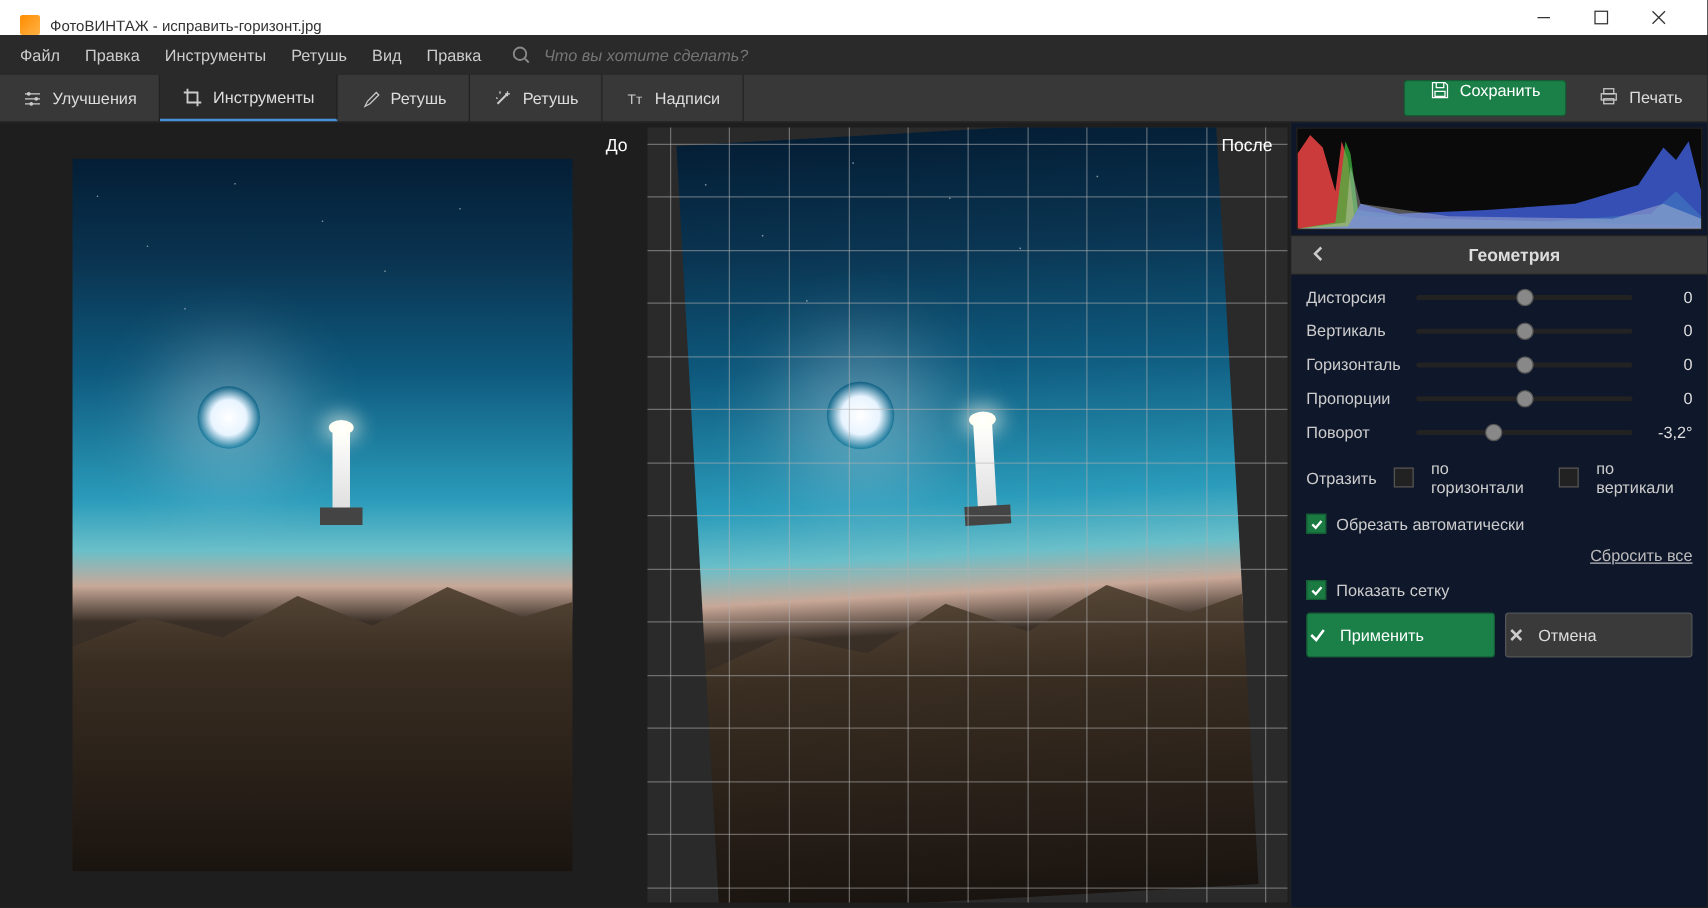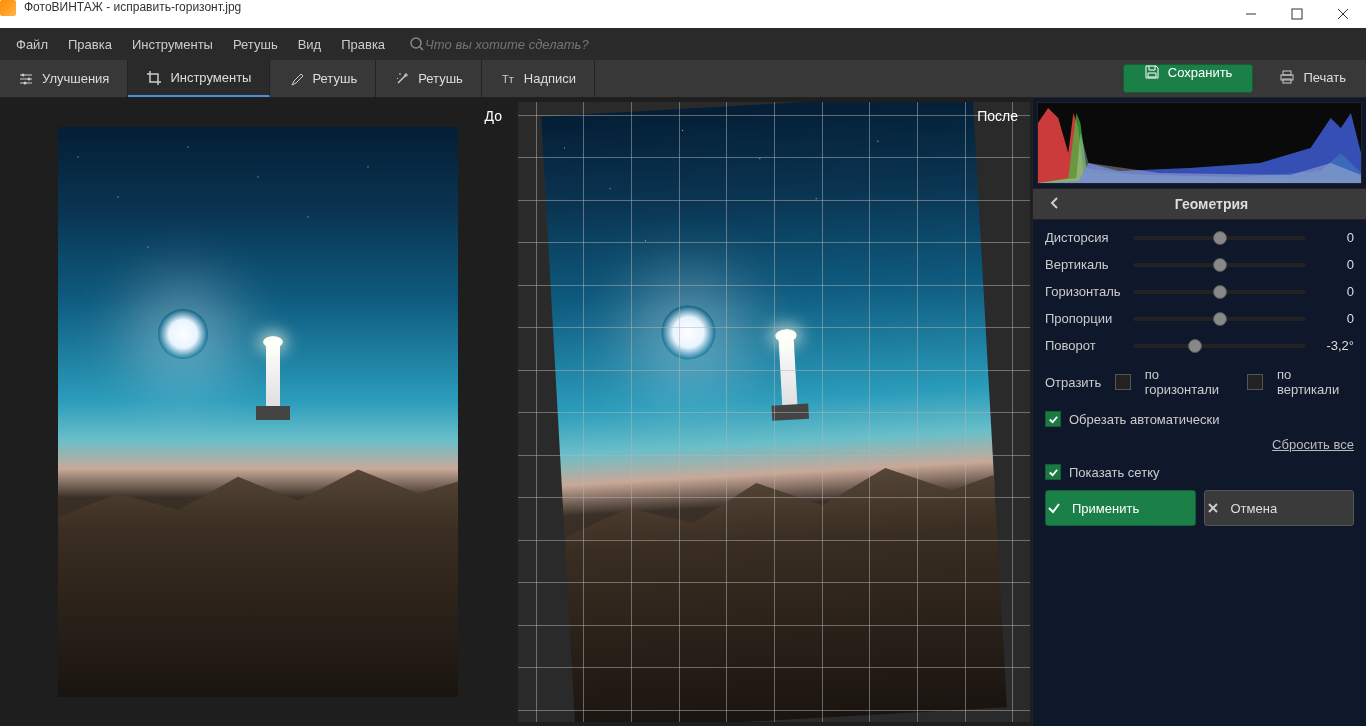--- a/index.html
+++ b/index.html
@@ -1,27 +1,27 @@
 <!DOCTYPE html>
 <html><head>
 <meta charset="utf-8">
 <style>
 * { margin:0; padding:0; box-sizing:border-box; font-family:"Segoe UI",Arial,sans-serif; }
 body { width:1366px; height:726px; background:#2a2a2a; color:#ccc; overflow:hidden; user-select:none; }
 
 
-.titlebar { height:28px; background:#fff; display:flex; align-items:flex-start; padding:0 0; color:#333; font-size:12px; }
+.titlebar { height:28px; background:#fff; display:flex; align-items:flex-end; padding:0 16px; color:#333; font-size:12px; }
 .titlebar .app-icon { width:16px; height:16px; background:linear-gradient(135deg,#ff8c00,#ffb347); margin-right:8px; border-radius:2px; }
 .titlebar .title { flex:1; font-weight:500; }
 .titlebar .win-btn { width:46px; height:28px; display:flex; align-items:center; justify-content:center; cursor:pointer; }
 
 
 .menubar { height:32px; background:#2a2a2a; display:flex; align-items:center; padding:0 8px; font-size:13px; gap:4px; }
 .menubar .menu-item { padding:4px 8px; cursor:pointer; color:#ccc; }
-.menubar .search { margin-left:12px; display:flex; gap:0; }
+.menubar .search { margin-left:12px; display:flex; gap:10px; }
 .menubar .search input { background:transparent; border:none; color:#aaa; font-size:13px; outline:none; width:200px; font-style:italic; }
 
 
 .tabsbar { height:38px; background:#383838; display:flex; align-items:stretch; padding:0; gap:0; border-bottom:1px solid #222; }
 .tabsbar .tab { display:flex; align-items:center; gap:8px; padding:0 18px; font-size:13px; cursor:pointer; color:#ddd; border-right:1px solid #222; }
 .tabsbar .tab.active { background:#2a2a2a; border-bottom:2px solid #4a90d9; }
 .tabsbar .spacer { flex:1; }
 .tabsbar .action-btn { display:flex; align-items:flex-end; gap:8px; padding:12px 20px; font-size:13px; cursor:pointer; }
 .tabsbar .action-btn.primary { background:#1a8048; color:#fff; margin:4px 6px; border-radius:3px; border:1px solid #145d35; }
 .tabsbar .action-btn.secondary { color:#ddd; }

